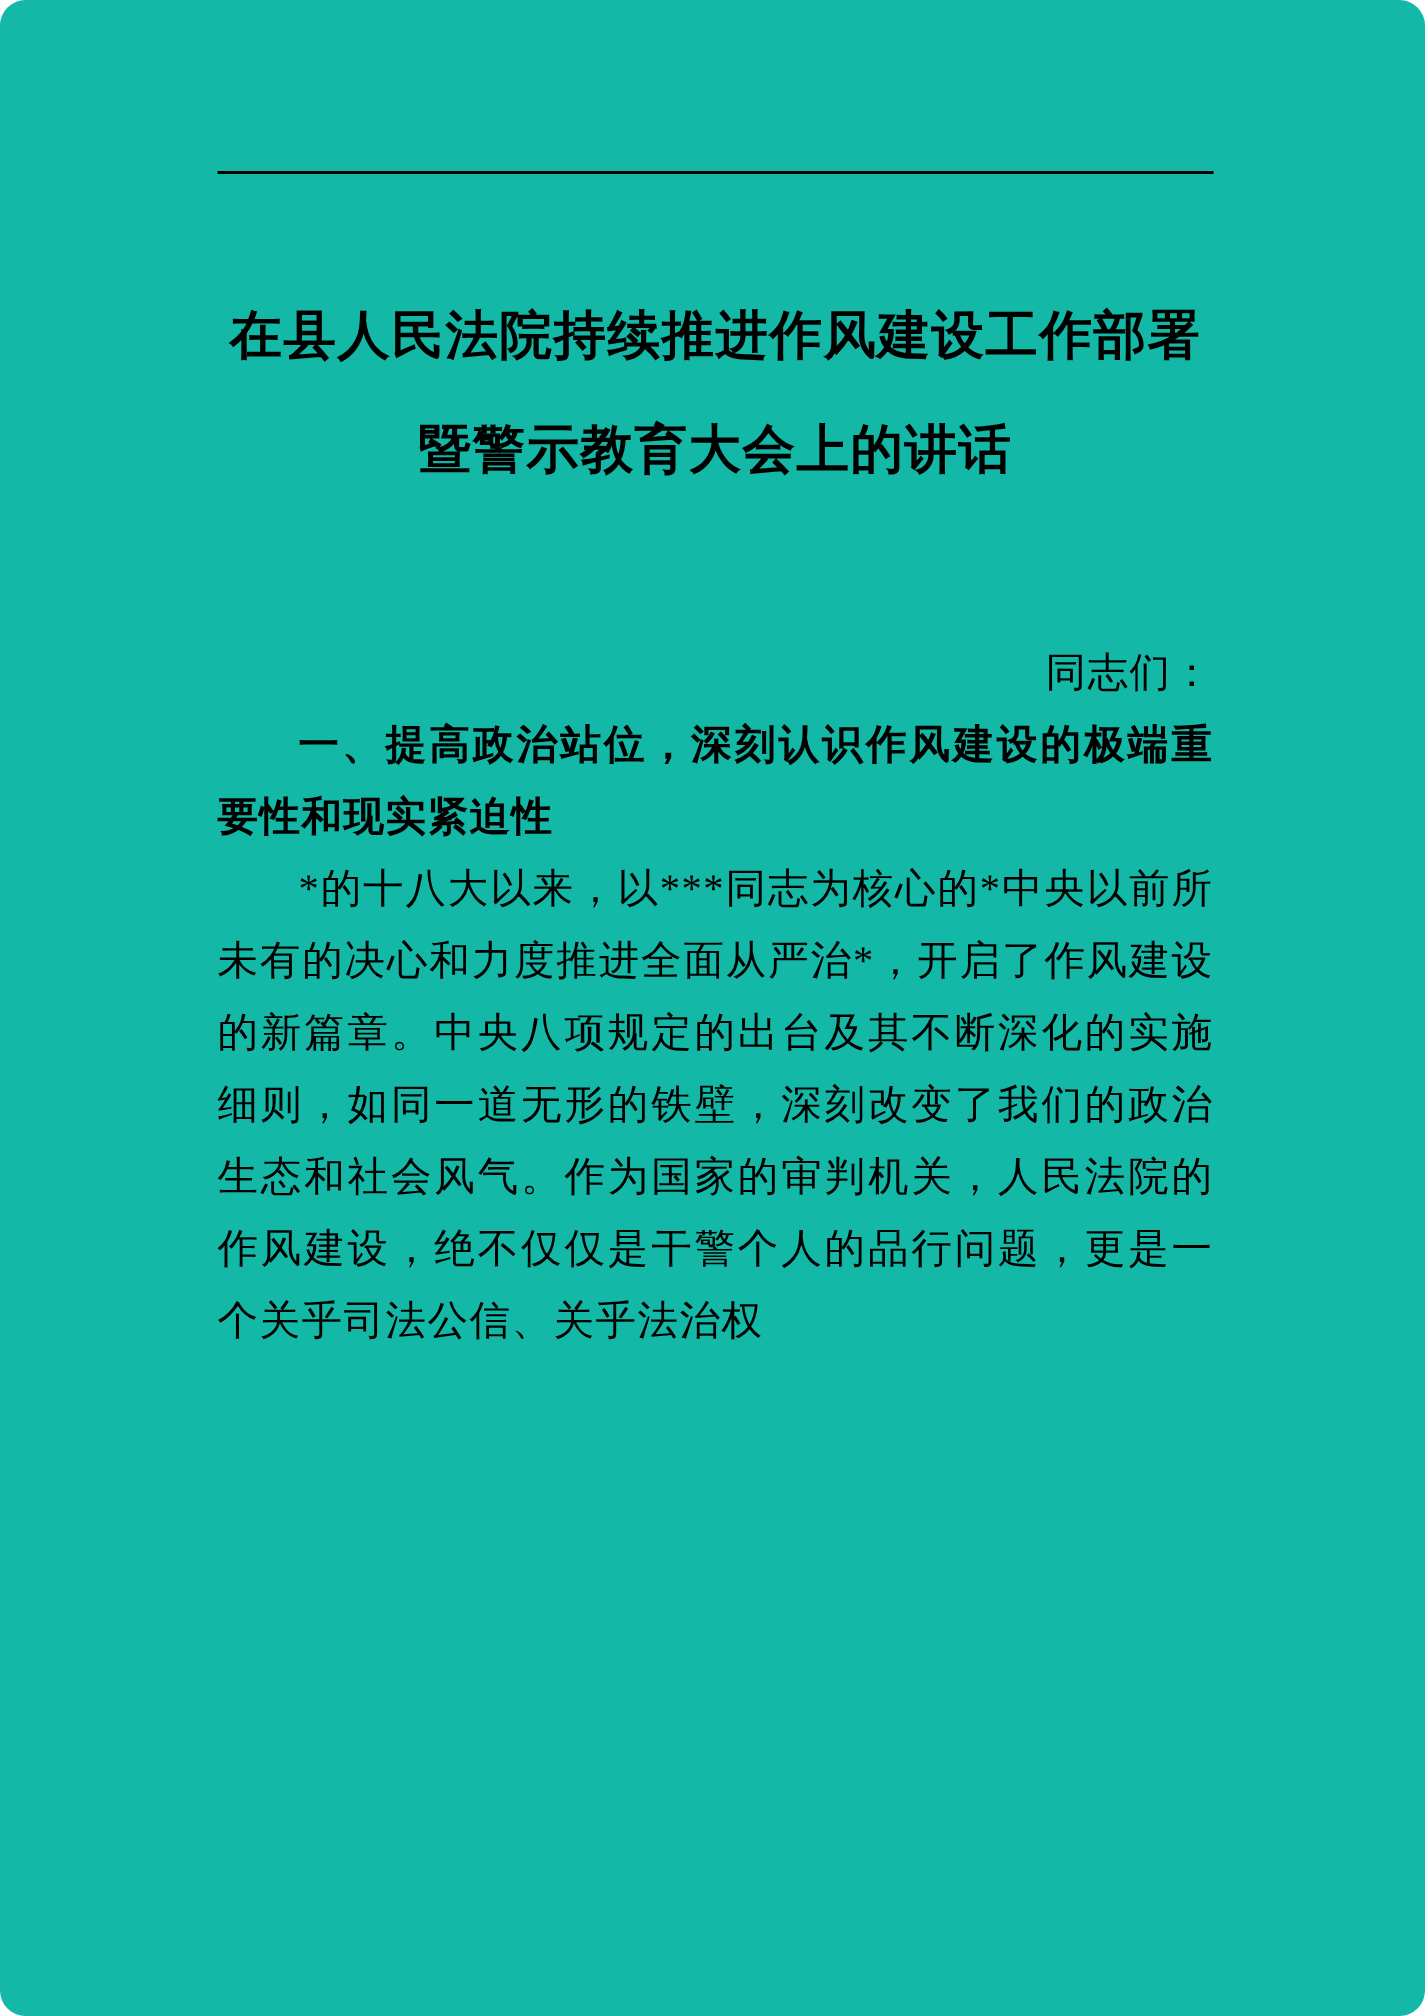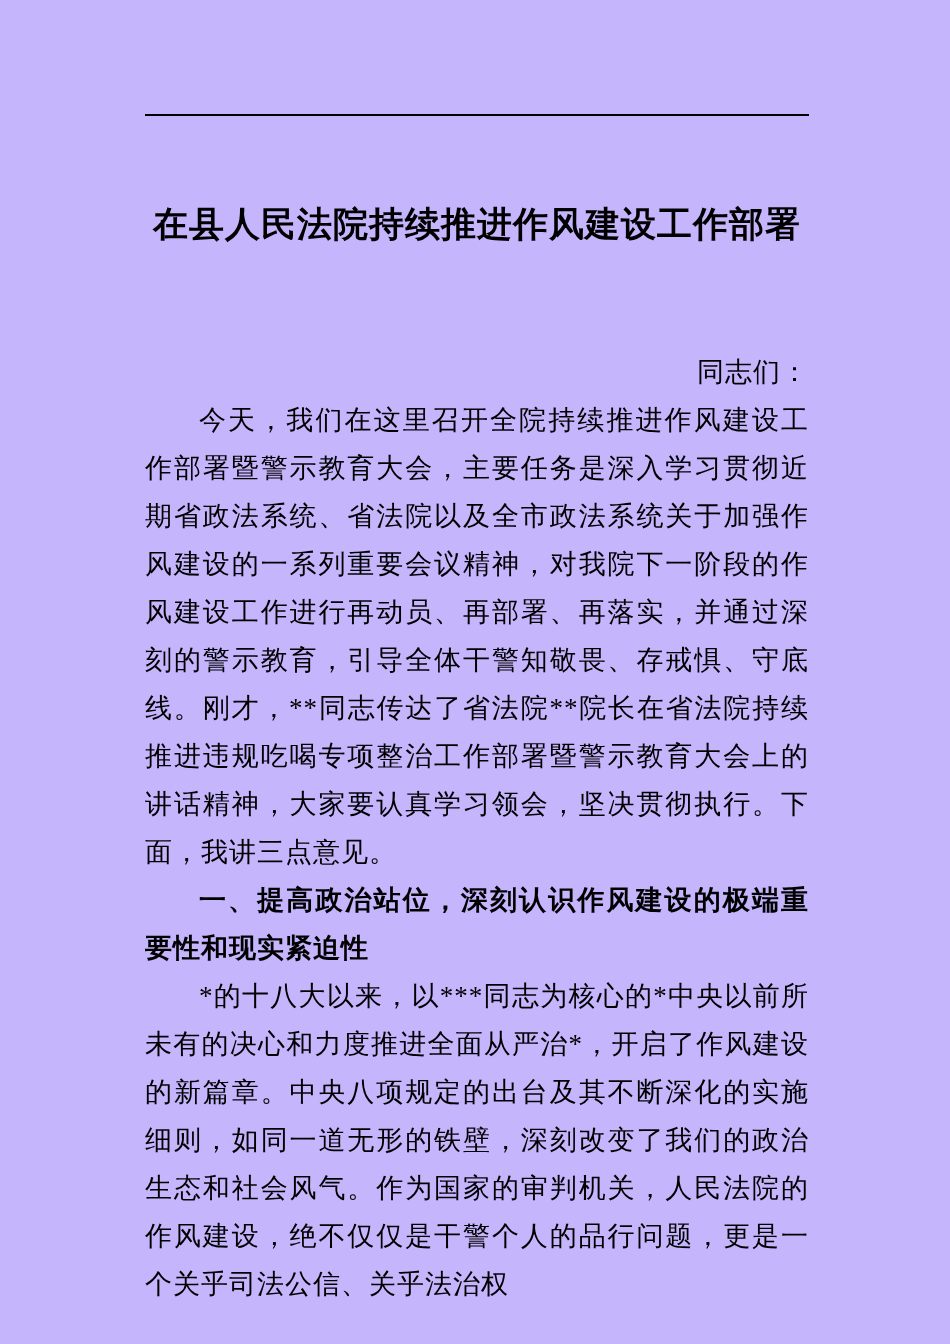--- a/index.html
+++ b/index.html
@@ -5,24 +5,25 @@
   * { margin: 0; padding: 0; box-sizing: border-box; }
 
   html, body {
     background: #ffffff;
   }
 
   .page {
     position: relative;
     width: 950px;
     height: 1344px;
-    background: #c4b5fd;
+    background: #14b8a6;
     overflow: hidden;
     color: #000000;
     font-family: "Liberation Serif", serif;
+    border-radius: 17px;
   }
 
   .header-rule {
     position: absolute;
     top: 114px;
     left: 145px;
     width: 664px;
     border-top: 2px solid #000000;
   }
 
@@ -75,27 +76,27 @@
 <body>
 
 <div class="page">
 
   <div class="header-rule"></div>
 
   <div class="content">
 
     <h1 class="title">
       <span class="title-line">在县人民法院持续推进作风建设工作部署</span>
+      <span class="title-line">暨警示教育大会上的讲话</span>
     </h1>
 
     <div class="doc-body">
 
       <p class="salutation">同志们：</p>
 
-      <p class="para">今天，我们在这里召开全院持续推进作风建设工作部署暨警示教育大会，主要任务是深入学习贯彻近期省政法系统、省法院以及全市政法系统关于加强作风建设的一系列重要会议精神，对我院下一阶段的作风建设工作进行再动员、再部署、再落实，并通过深刻的警示教育，引导全体干警知敬畏、存戒惧、守底线。刚才，**同志传达了省法院**院长在省法院持续推进违规吃喝专项整治工作部署暨警示教育大会上的讲话精神，大家要认真学习领会，坚决贯彻执行。下面，我讲三点意见。</p>
 
       <p class="para heading">一、提高政治站位，深刻认识作风建设的极端重要性和现实紧迫性</p>
 
       <p class="para">*的十八大以来，以***同志为核心的*中央以前所未有的决心和力度推进全面从严治*，开启了作风建设的新篇章。中央八项规定的出台及其不断深化的实施细则，如同一道无形的铁壁，深刻改变了我们的政治生态和社会风气。作为国家的审判机关，人民法院的作风建设，绝不仅仅是干警个人的品行问题，更是一个关乎司法公信、关乎法治权</p>
 
     </div>
 
   </div>
 
 </div>

